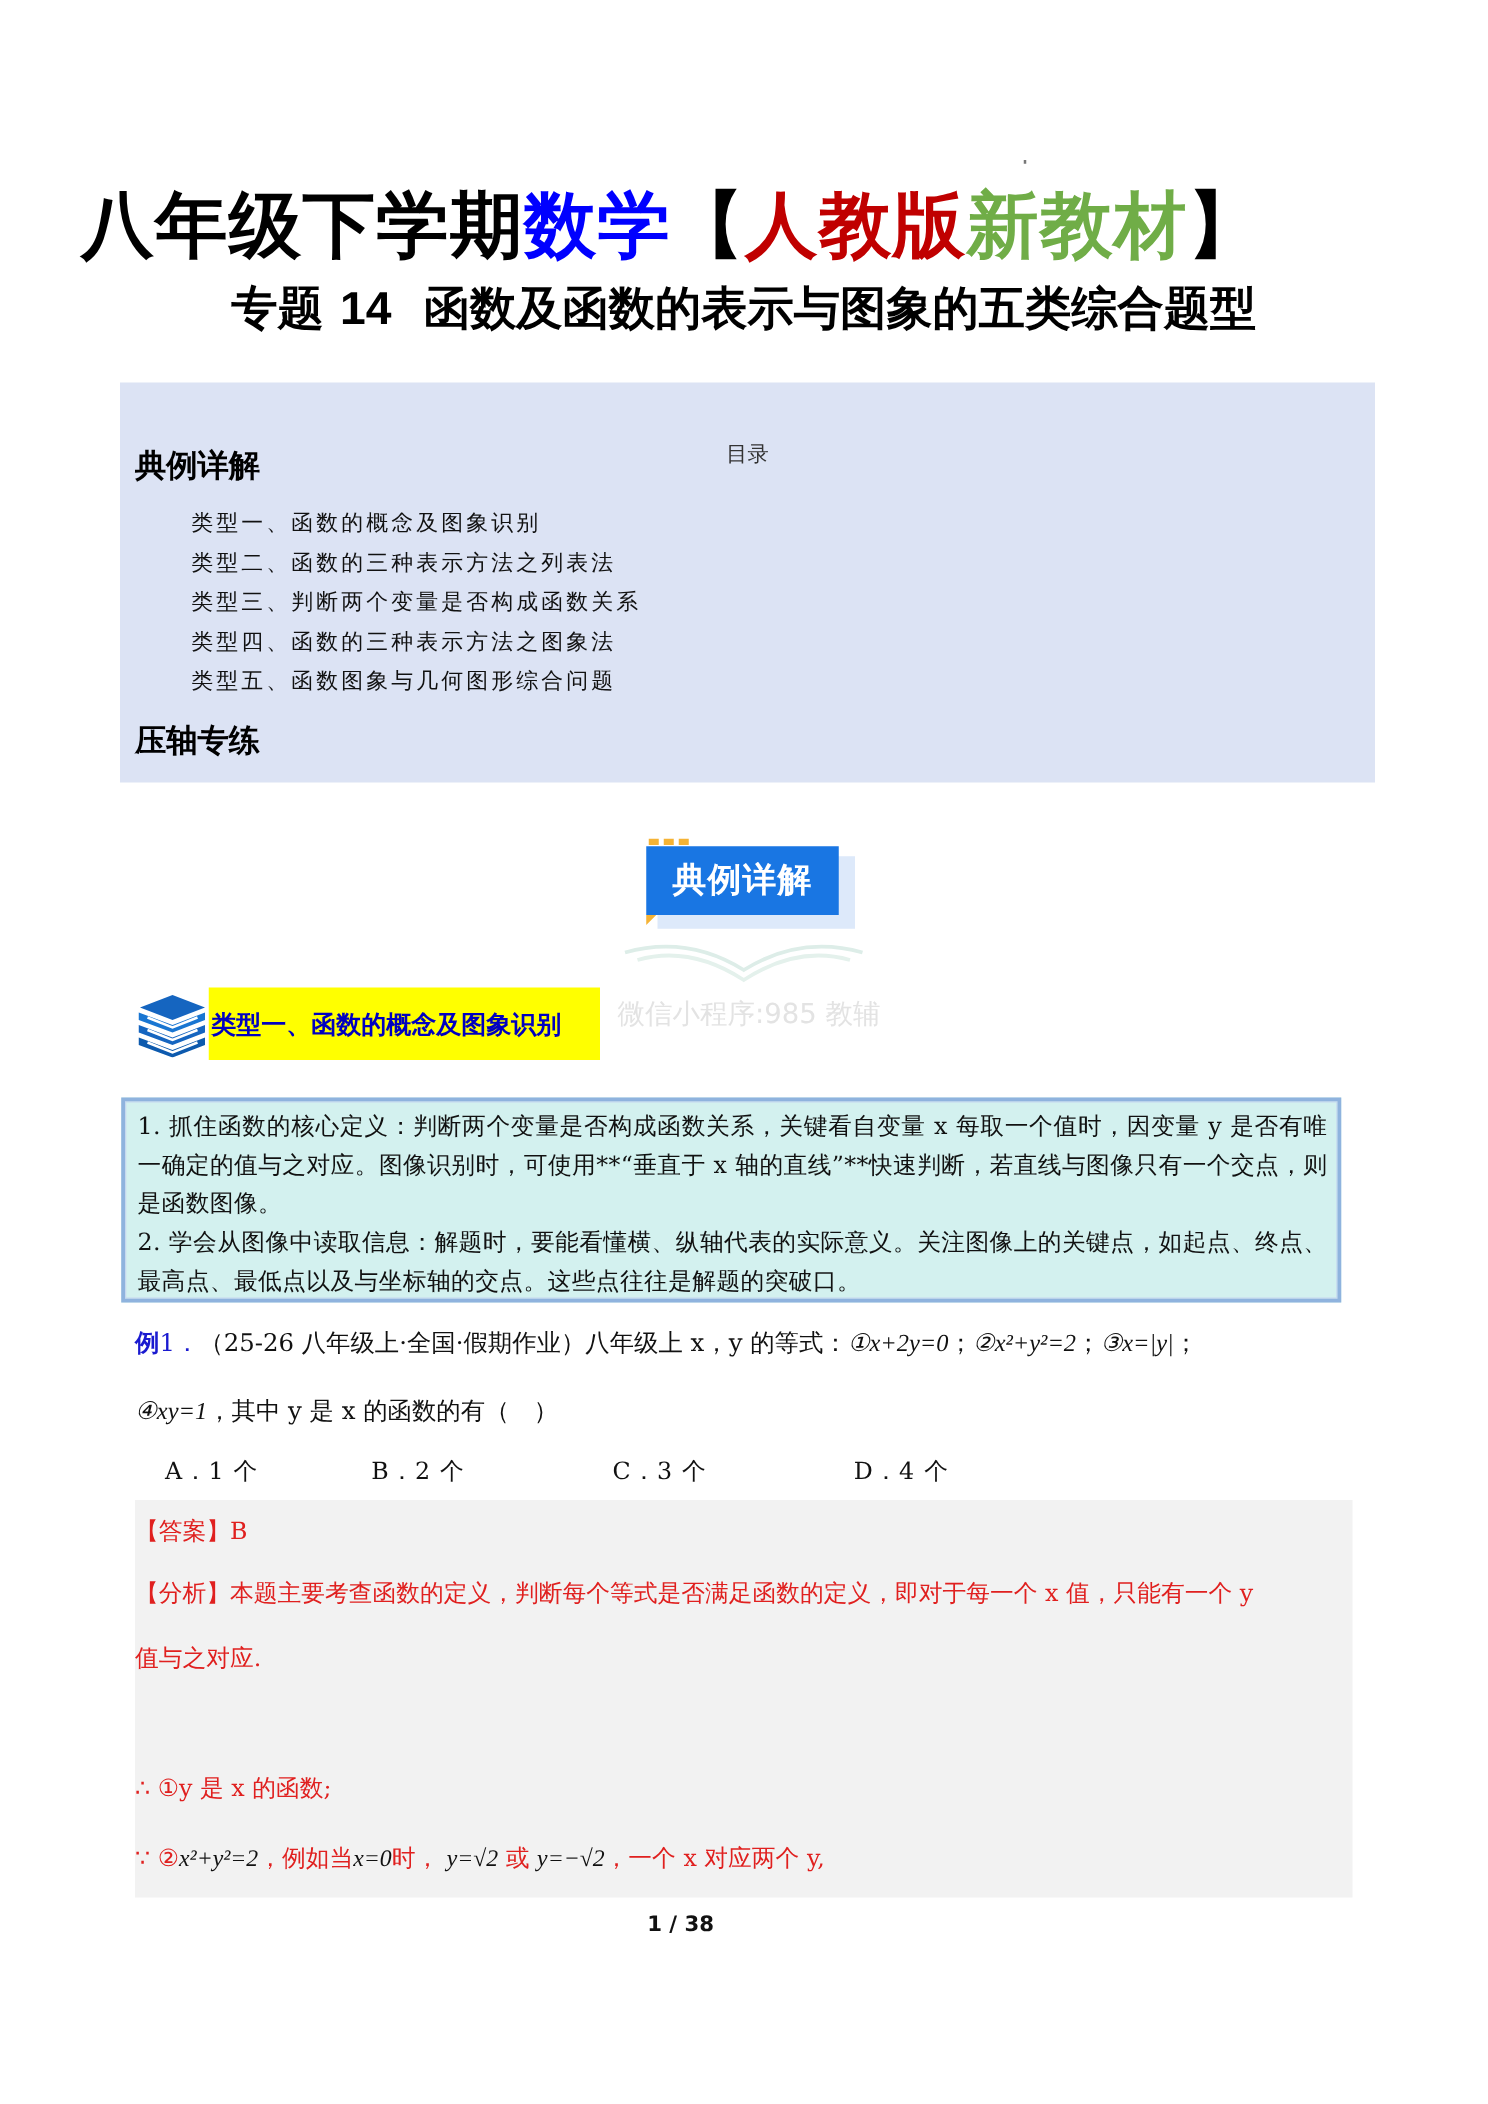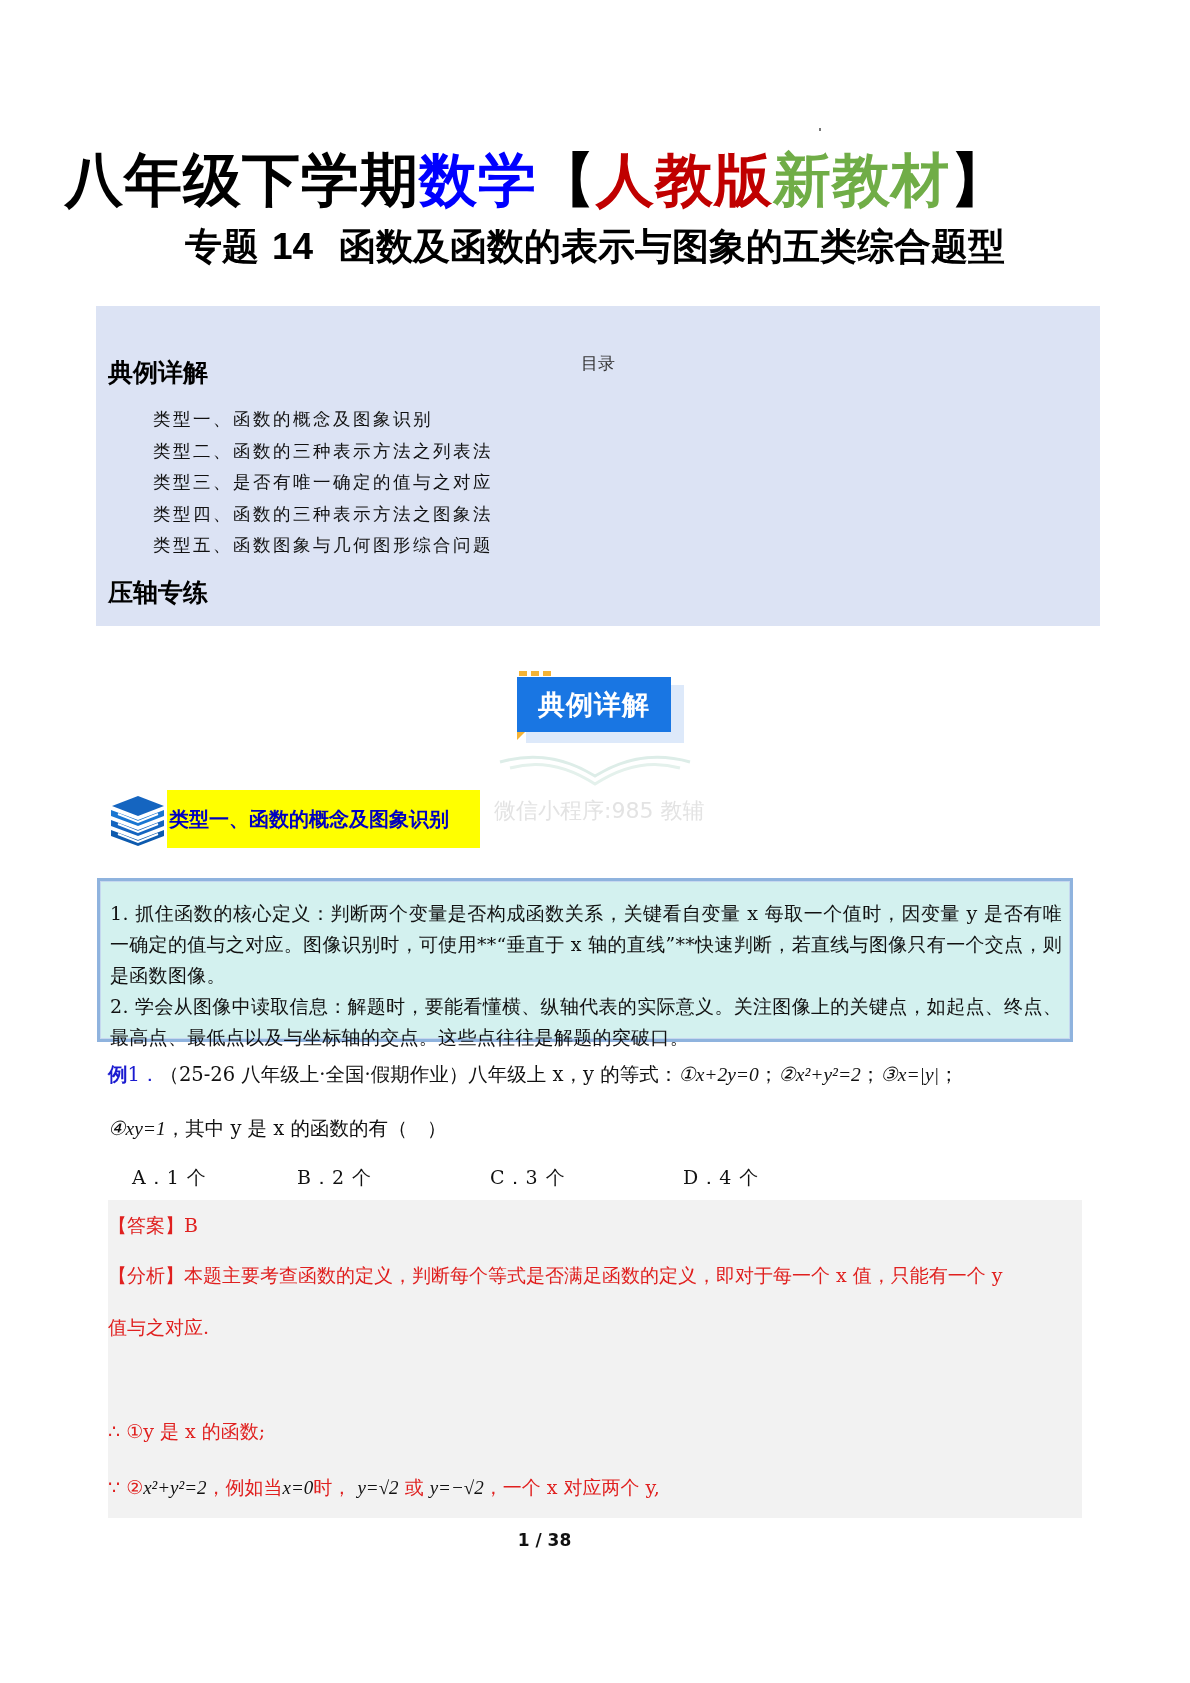--- a/index.html
+++ b/index.html
@@ -71,21 +71,21 @@
     .section-icon { left: 108px; top: 792px; width: 58px; height: 54px; }
     .section-label {
       left: 167px; top: 790px; width: 313px; height: 58px; background: #FFFF00;
       font-family: "DejaVu Sans", "Liberation Sans", sans-serif; font-weight: bold;
       font-size: 20px; line-height: 58px; color: #0000C0; padding-left: 2px; white-space: nowrap;
     }
 
     .tip-box {
       left: 97px; top: 878px; width: 976px; height: 164px;
       background: #D3F1EF; border: 3px solid #8FB3DE; box-shadow: inset 0 0 0 1px #C6D8EF;
-      padding: 17px 8px 0 10px;
+      padding: 5px 8px 0 10px;
     }
     .tip-p {
       font-family: "DejaVu Serif", "Liberation Serif", serif; font-size: 19px; line-height: 31px;
       color: #111; text-align: justify; letter-spacing: 0.3px;
     }
 
     .example { left: 108px; top: 1058px; width: 980px; }
     .ex-line {
       font-family: "DejaVu Serif", "Liberation Serif", serif; font-size: 19.5px; color: #111;
       white-space: nowrap; height: 54px; line-height: 34px;
@@ -129,21 +129,21 @@
   <span class="num">14</span>&nbsp;
   <span>函数及函数的表示与图象的五类综合题型</span>
 </h2>
 
 <nav class="abs toc">
   <div class="toc-title">目录</div>
   <div class="toc-h h1">典例详解</div>
   <div class="toc-list">
     <div class="toc-item">类型一、函数的概念及图象识别</div>
     <div class="toc-item">类型二、函数的三种表示方法之列表法</div>
-    <div class="toc-item">类型三、是否有唯一确定的值与之对应</div>
+    <div class="toc-item">类型三、判断两个变量是否构成函数关系</div>
     <div class="toc-item">类型四、函数的三种表示方法之图象法</div>
     <div class="toc-item">类型五、函数图象与几何图形综合问题</div>
   </div>
   <div class="toc-h h2">压轴专练</div>
 </nav>
 
 <div class="abs badge-wrap">
   <div class="badge-shadow"></div>
   <div class="badge">典例详解</div>
   <div class="badge-dots">

